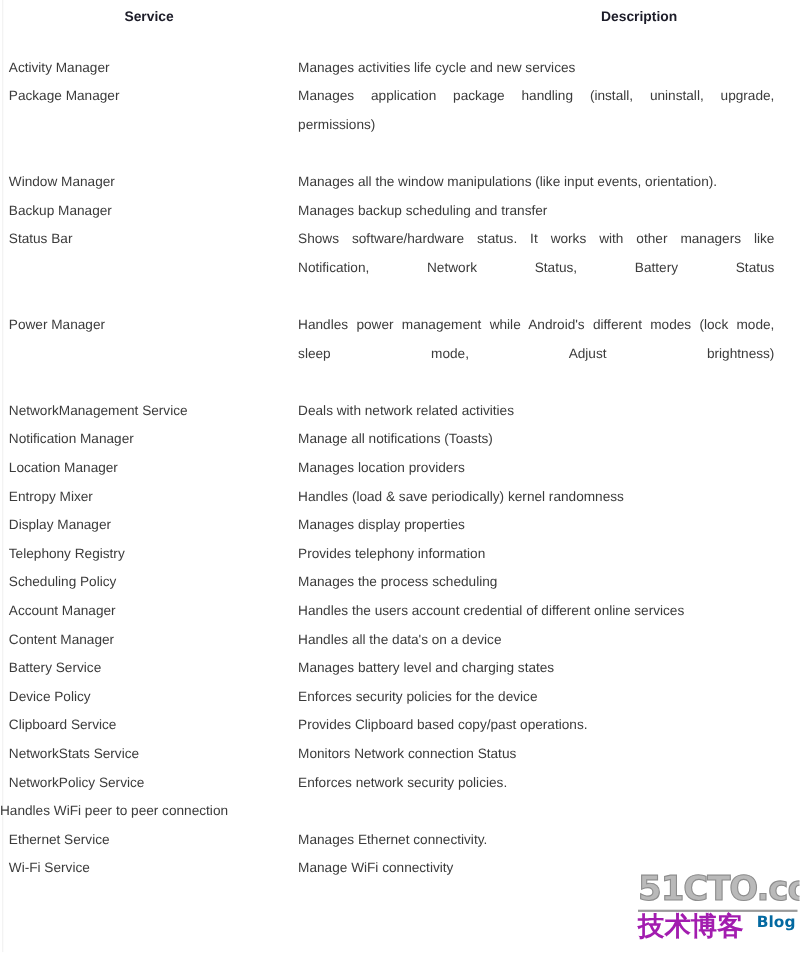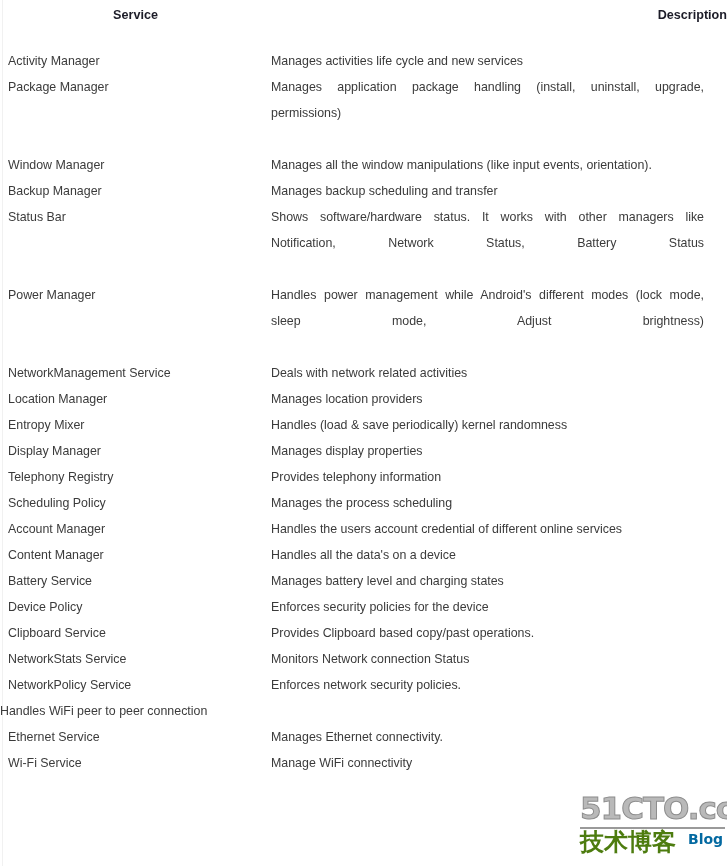--- a/index.html
+++ b/index.html
@@ -70,21 +70,21 @@
   .head-row .col-service,
   .head-row .col-desc {
     font-weight: bold;
     color: #1c1c28;
     font-size: 12.6px;
     line-height: 30px;
     text-align: center;
     white-space: nowrap;
   }
   .head-row .col-service { padding-left: 0; }
-  .head-row .col-desc { text-align: right; padding-left: 164px; }
+  .head-row .col-desc { text-align: center; padding-left: 164px; }
 
   .row.wrap .col-desc .desc-inner {
     text-align: justify;
   }
   
   .desc-inner::after {
     content: "";
     display: inline-block;
     width: 100%;
   }
@@ -125,21 +125,21 @@
     background: #9a9a9a;
   }
   #wm-cn {
     position: absolute;
     left: 0px;
     top: 36px;
     font-family: "DejaVu Sans", sans-serif;
     font-weight: bold;
     font-size: 24px;
     line-height: 26px;
-    color: #4d7c0f;
+    color: #a21caf;
     text-shadow: 1px 1px 0 #ffffff;
   }
   #wm-blog {
     position: absolute;
     left: 108px;
     top: 38px;
     font-family: "DejaVu Sans", sans-serif;
     font-weight: bold;
     font-size: 14px;
     line-height: 16px;
@@ -195,20 +195,26 @@
           <span class="desc-inner">Handles power management while Android's different modes (lock mode, sleep mode, Adjust brightness)</span>
         </div>
       </div>
       <div class="row nojust">
         <div class="col-service">NetworkManagement Service</div>
         <div class="col-desc">
           <span class="desc-inner">Deals with network related activities</span>
         </div>
       </div>
       <div class="row nojust">
+        <div class="col-service">Notification Manager</div>
+        <div class="col-desc">
+          <span class="desc-inner">Manage all notifications (Toasts)</span>
+        </div>
+      </div>
+      <div class="row nojust">
         <div class="col-service">Location Manager</div>
         <div class="col-desc">
           <span class="desc-inner">Manages location providers</span>
         </div>
       </div>
       <div class="row nojust">
         <div class="col-service">Entropy Mixer</div>
         <div class="col-desc">
           <span class="desc-inner">Handles (load &amp; save periodically) kernel randomness</span>
         </div>

